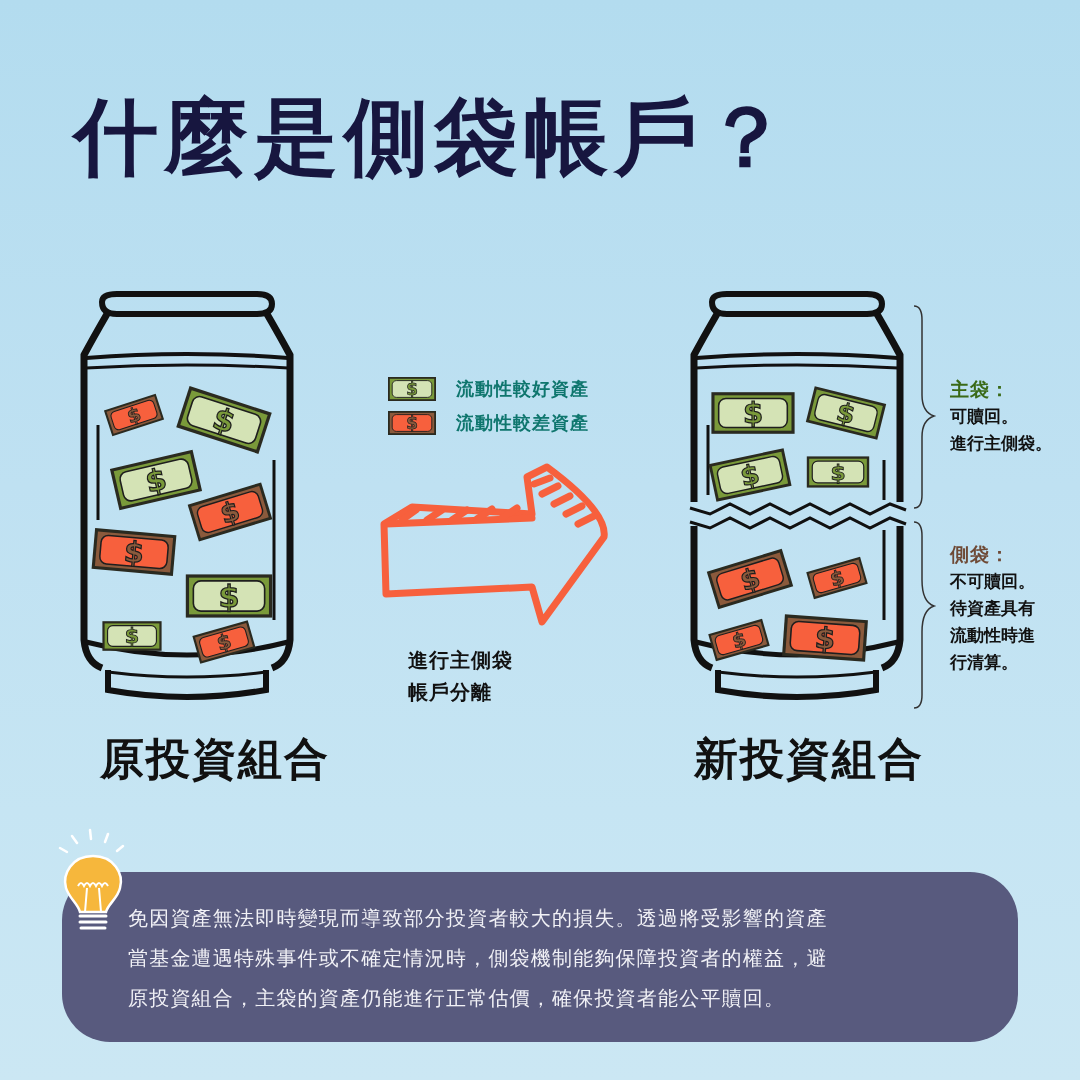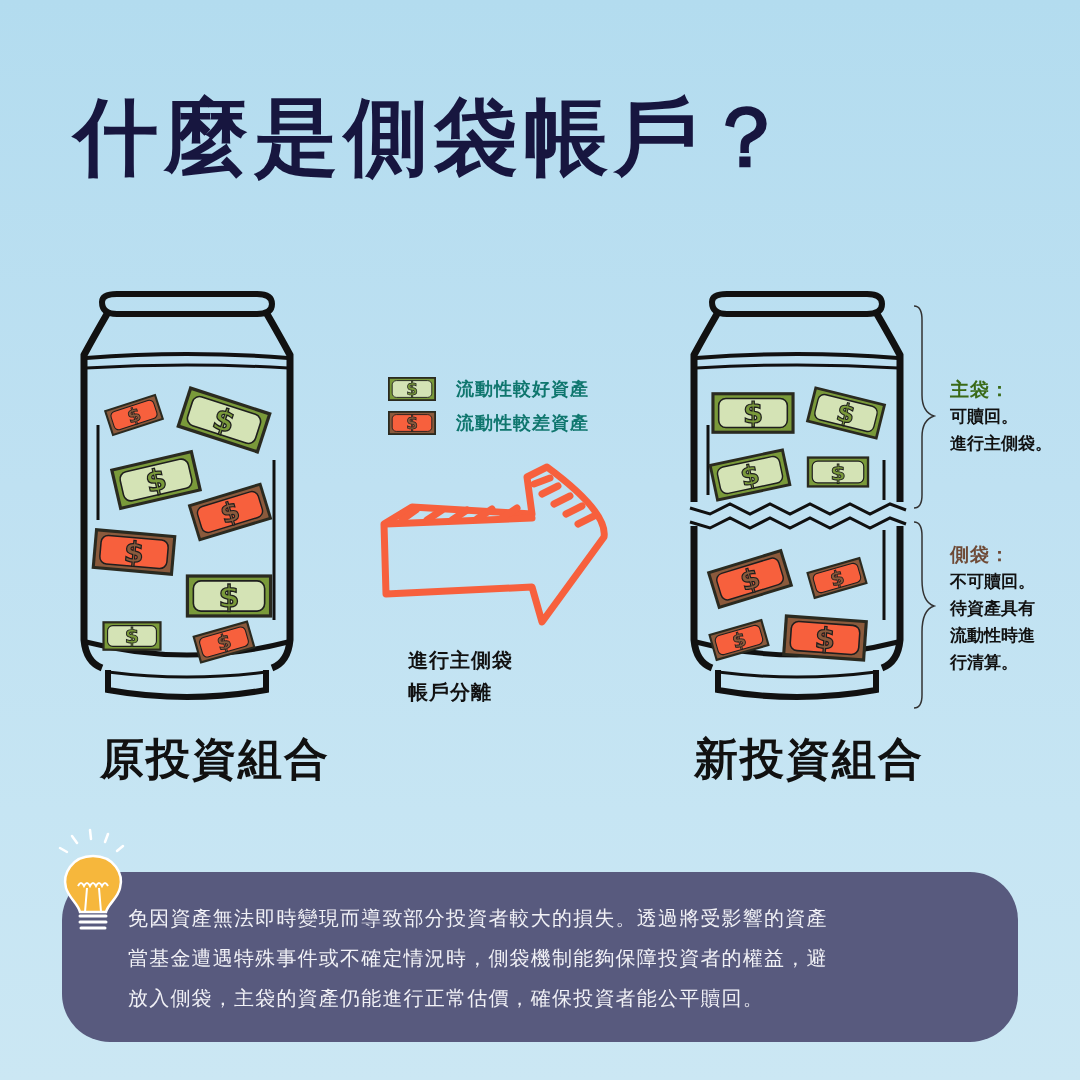--- a/index.html
+++ b/index.html
@@ -228,21 +228,21 @@
   <div>行清算。</div>
 </div>
 
 <div class="portfolio-label" id="label-old">原投資組合</div>
 <div class="portfolio-label" id="label-new">新投資組合</div>
 
 <div class="note-box"></div>
 <div class="note-text">
   <div>免因資產無法即時變現而導致部分投資者較大的損失。透過將受影響的資產</div>
   <div>當基金遭遇特殊事件或不確定情況時，側袋機制能夠保障投資者的權益，避</div>
-  <div>放入側袋，主袋的資產仍能進行正常估價，確保投資者能公平贖回。</div>
+  <div>原投資組合，主袋的資產仍能進行正常估價，確保投資者能公平贖回。</div>
 </div>
 
 <svg id="bulb" width="90" height="110" viewBox="0 0 90 110">
   <g stroke="#fff" stroke-width="2.5" stroke-linecap="round">
     <line x1="10" y1="22" x2="17" y2="26"></line>
     <line x1="22" y1="10" x2="27" y2="17"></line>
     <line x1="40" y1="4" x2="41" y2="13"></line>
     <line x1="58" y1="8" x2="55" y2="16"></line>
     <line x1="73" y1="20" x2="67" y2="25"></line>
   </g>

